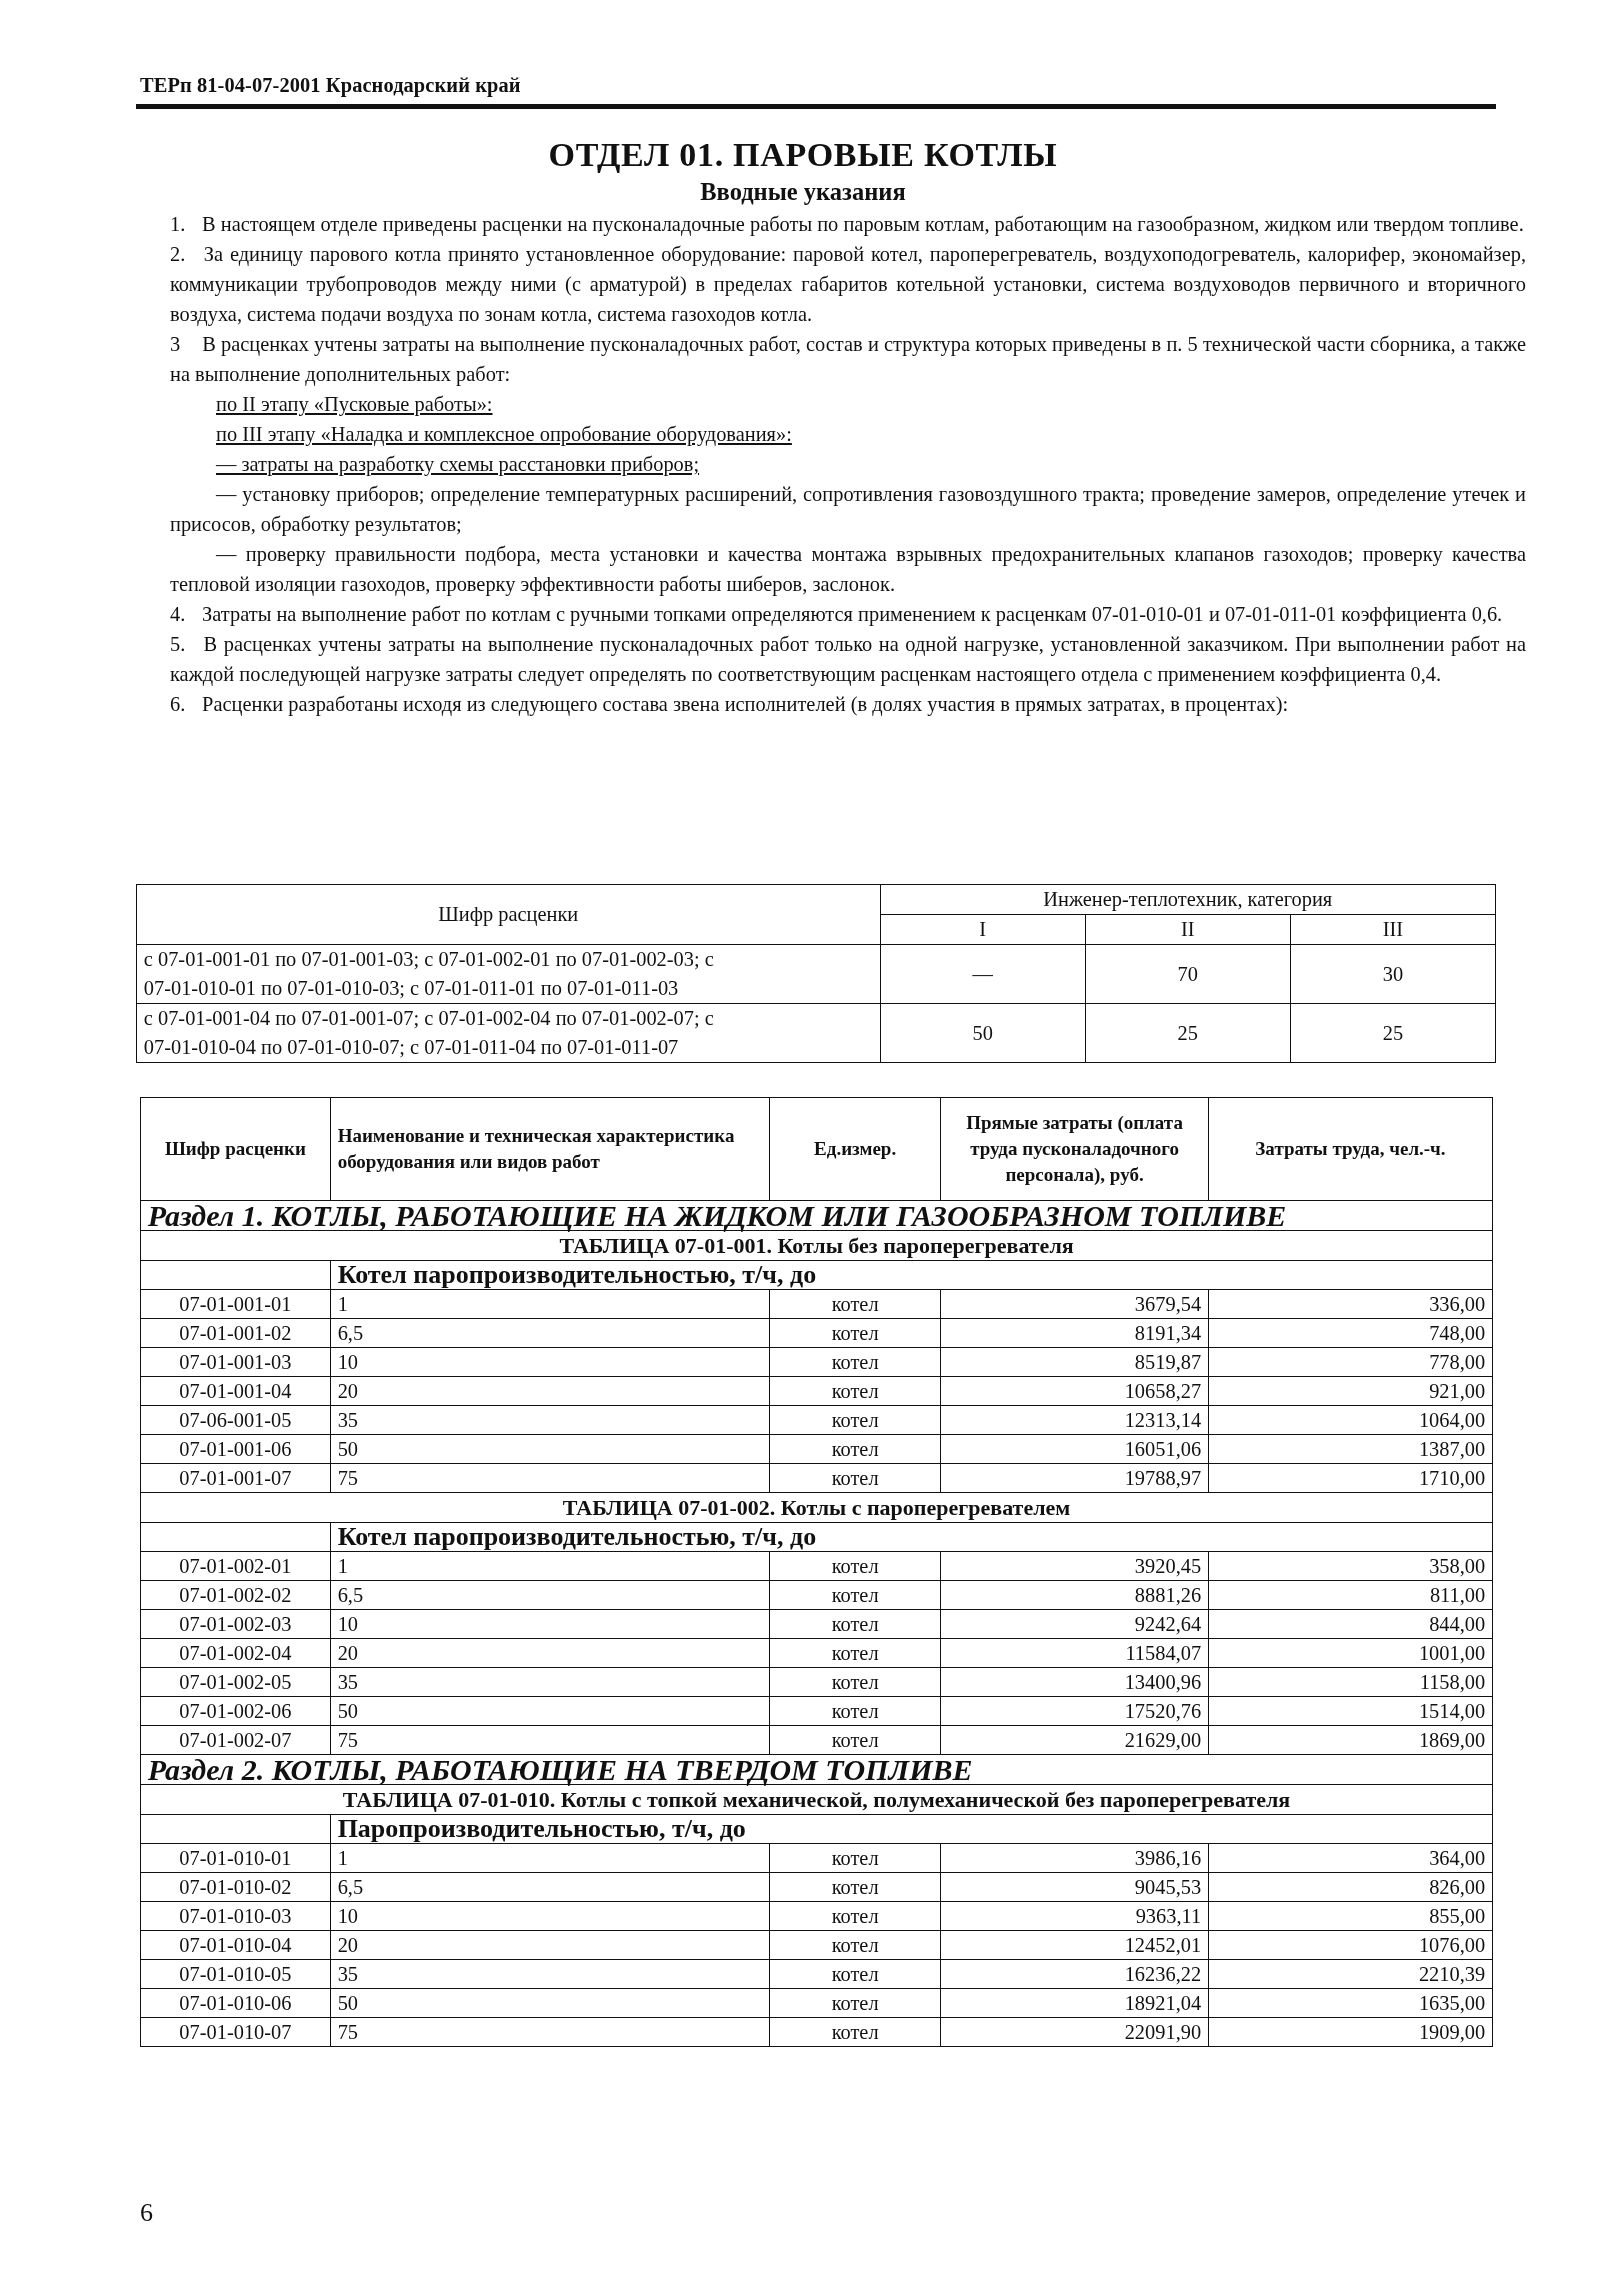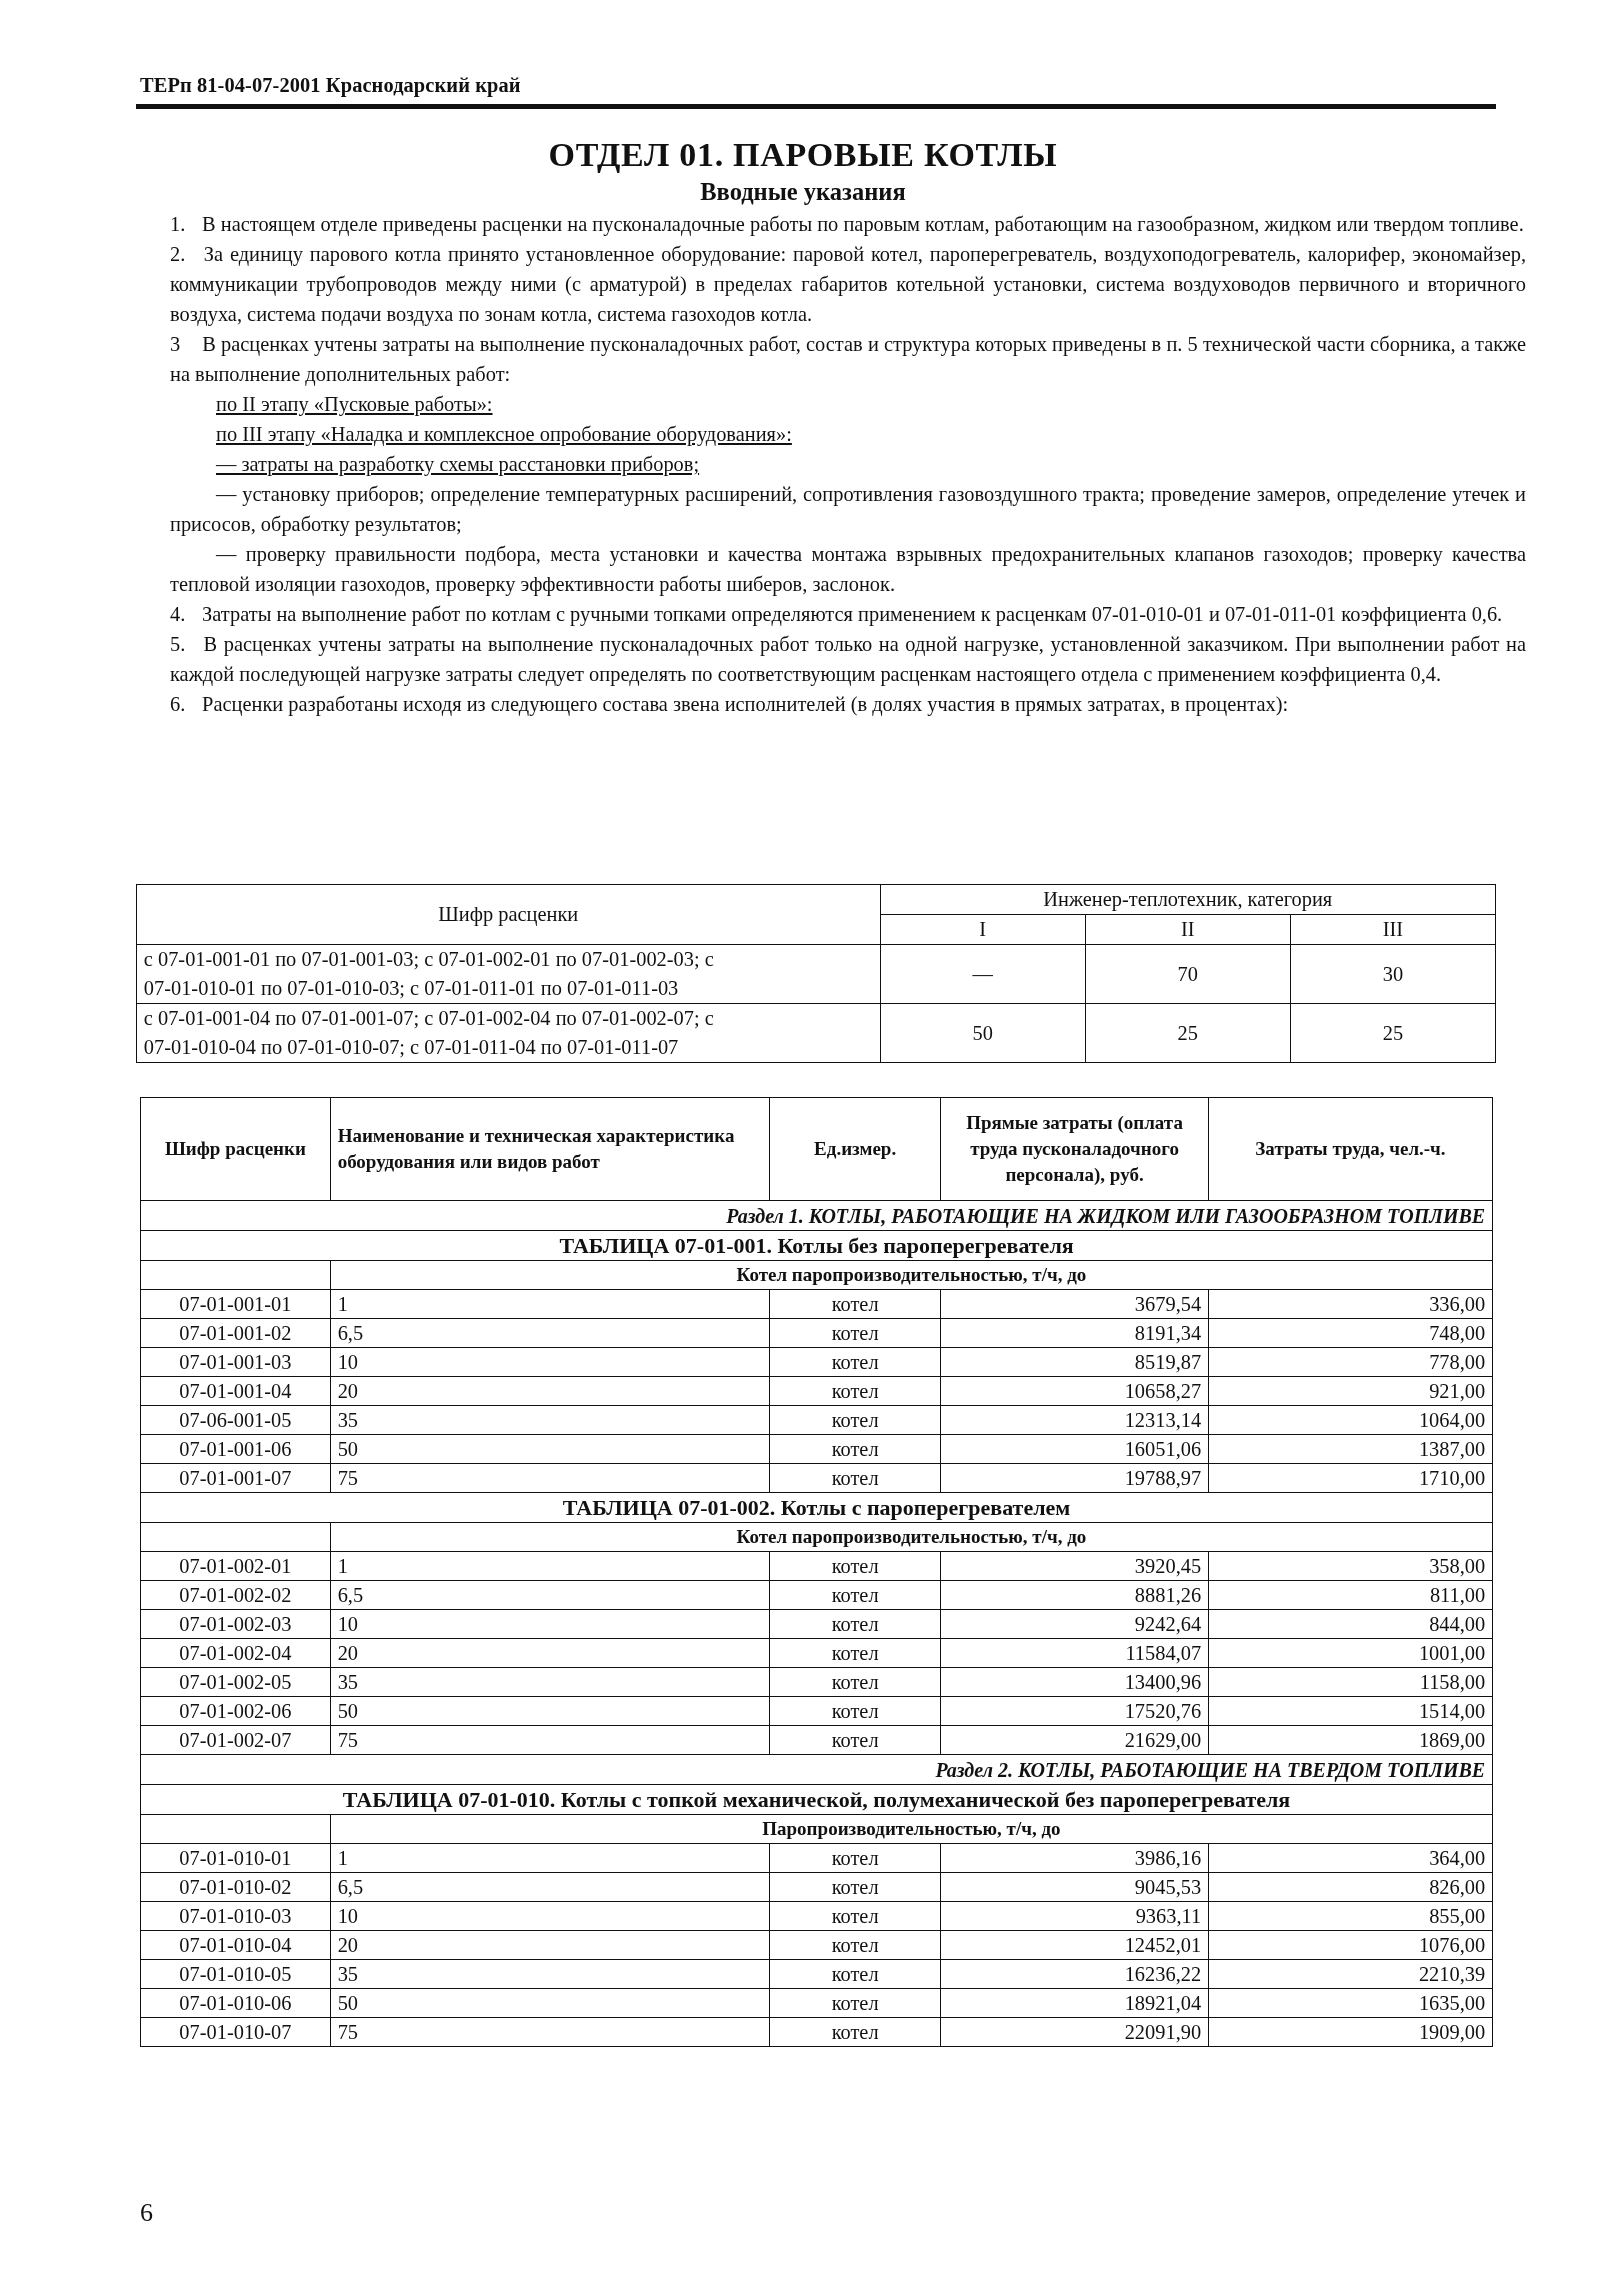--- a/index.html
+++ b/index.html
@@ -20,23 +20,23 @@
   .crew .center { text-align:center; }
   .crew .left { text-align:left; line-height:29px; }
   .rates { left:140px; top:1097px; width:1353px; font-size:20.4px; }
   .rates th { font-weight:bold; font-size:19px; line-height:26px; text-align:center; height:102px; }
   .rates td { height:28px; line-height:26px; }
   .rates .code { text-align:center; width:176px; }
   .rates .name { text-align:left; width:427px; }
   .rates .unit { text-align:center; width:157px; }
   .rates .cost { text-align:right; width:254px; }
   .rates .labor { text-align:right; width:271px; }
-  .rates .section { text-align:right; font-style:italic; font-weight:bold; font-size:20px; height:29px; }
+  .rates .section { text-align:left; font-style:italic; font-weight:bold; font-size:30px; height:29px; }
   .rates .tabtitle { text-align:center; font-weight:bold; font-size:22px; height:29px; }
-  .rates .groupname { text-align:center; font-weight:bold; font-size:19px; }
+  .rates .groupname { text-align:left; font-weight:bold; font-size:26px; }
   .page-number { position:absolute; left:140px; top:2198px; font-size:26px; }
 </style>
 </head>
 <body>
 
 <div class="page-header">ТЕРп 81-04-07-2001   Краснодарский край</div>
 <div class="header-rule"></div>
 
 <div class="title">ОТДЕЛ 01. ПАРОВЫЕ КОТЛЫ</div>
 <div class="subtitle">Вводные указания</div>

